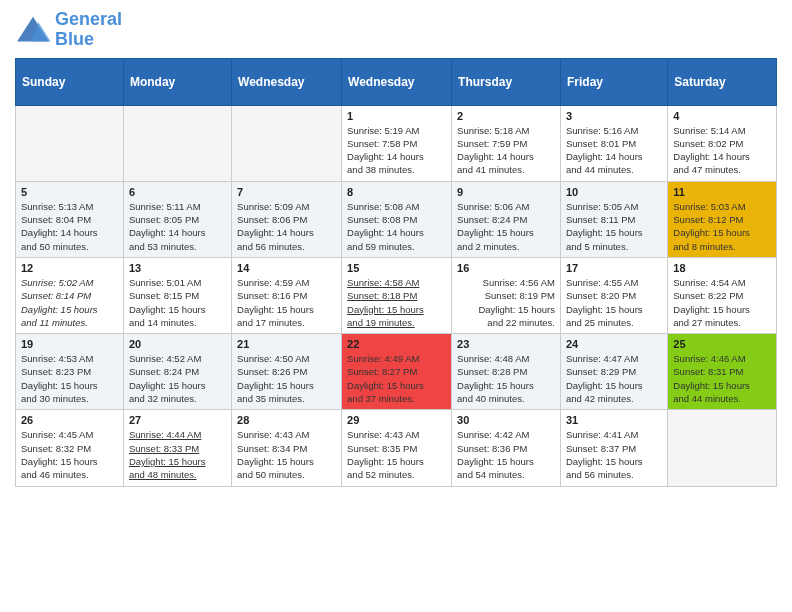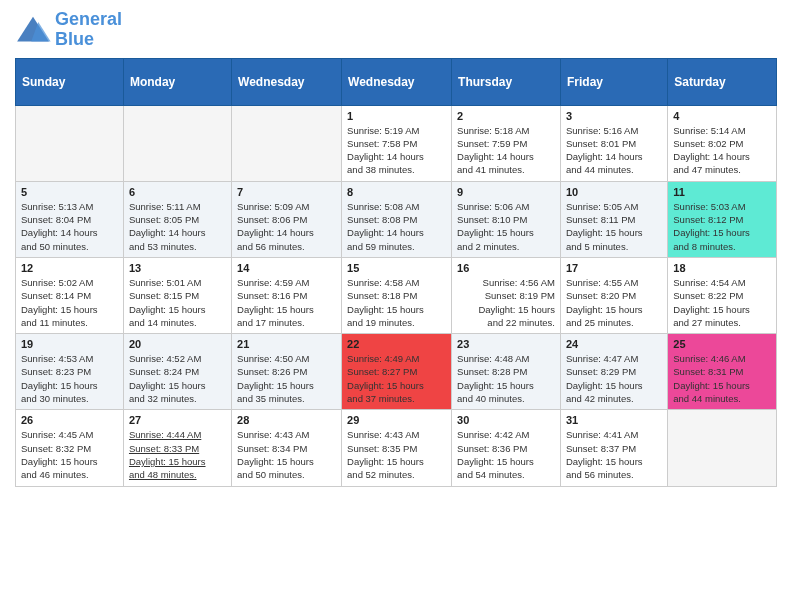--- a/index.html
+++ b/index.html
@@ -189,64 +189,64 @@
           <td style="background: rgb(240, 244, 248);">
             <span class="day-num">8</span>
             <div class="day-info" style="white-space: pre-line;">Sunrise: 5:08 AM
 Sunset: 8:08 PM
 Daylight: 14 hours
 and 59 minutes.</div>
           </td>
           <td style="background: rgb(240, 244, 248);">
             <span class="day-num">9</span>
             <div class="day-info" style="white-space: pre-line;">Sunrise: 5:06 AM
-Sunset: 8:10 PM
+Sunset: 8:24 PM
 Daylight: 15 hours
 and 2 minutes.</div>
           </td>
           <td style="background: rgb(240, 244, 248);">
             <span class="day-num">10</span>
             <div class="day-info" style="white-space: pre-line;">Sunrise: 5:05 AM
 Sunset: 8:11 PM
 Daylight: 15 hours
 and 5 minutes.</div>
           </td>
-          <td style="background: #5eead4;">
+          <td style="background: #eab308;">
             <span class="day-num">11</span>
             <div class="day-info" style="white-space: pre-line;">Sunrise: 5:03 AM
 Sunset: 8:12 PM
 Daylight: 15 hours
 and 8 minutes.</div>
           </td>
         </tr>
         <tr>
           <td>
             <span class="day-num">12</span>
-            <div class="day-info" style="white-space: pre-line;">Sunrise: 5:02 AM
+            <div class="day-info" style="white-space: pre-line; font-style: italic;">Sunrise: 5:02 AM
 Sunset: 8:14 PM
 Daylight: 15 hours
 and 11 minutes.</div>
           </td>
           <td>
             <span class="day-num">13</span>
             <div class="day-info" style="white-space: pre-line;">Sunrise: 5:01 AM
 Sunset: 8:15 PM
 Daylight: 15 hours
 and 14 minutes.</div>
           </td>
           <td>
             <span class="day-num">14</span>
             <div class="day-info" style="white-space: pre-line;">Sunrise: 4:59 AM
 Sunset: 8:16 PM
 Daylight: 15 hours
 and 17 minutes.</div>
           </td>
           <td>
             <span class="day-num">15</span>
-            <div class="day-info" style="white-space: pre-line;">Sunrise: 4:58 AM
+            <div class="day-info" style="white-space: pre-line; text-decoration: underline;">Sunrise: 4:58 AM
 Sunset: 8:18 PM
 Daylight: 15 hours
 and 19 minutes.</div>
           </td>
           <td>
             <span class="day-num">16</span>
             <div class="day-info" style="white-space: pre-line; text-align: right;">Sunrise: 4:56 AM
 Sunset: 8:19 PM
 Daylight: 15 hours
 and 22 minutes.</div>
@@ -302,21 +302,21 @@
 Daylight: 15 hours
 and 40 minutes.</div>
           </td>
           <td style="background: rgb(240, 244, 248);">
             <span class="day-num">24</span>
             <div class="day-info" style="white-space: pre-line;">Sunrise: 4:47 AM
 Sunset: 8:29 PM
 Daylight: 15 hours
 and 42 minutes.</div>
           </td>
-          <td style="background: #ec4899;">
+          <td style="background: #84cc16;">
             <span class="day-num">25</span>
             <div class="day-info" style="white-space: pre-line;">Sunrise: 4:46 AM
 Sunset: 8:31 PM
 Daylight: 15 hours
 and 44 minutes.</div>
           </td>
         </tr>
         <tr>
           <td>
             <span class="day-num">26</span>

